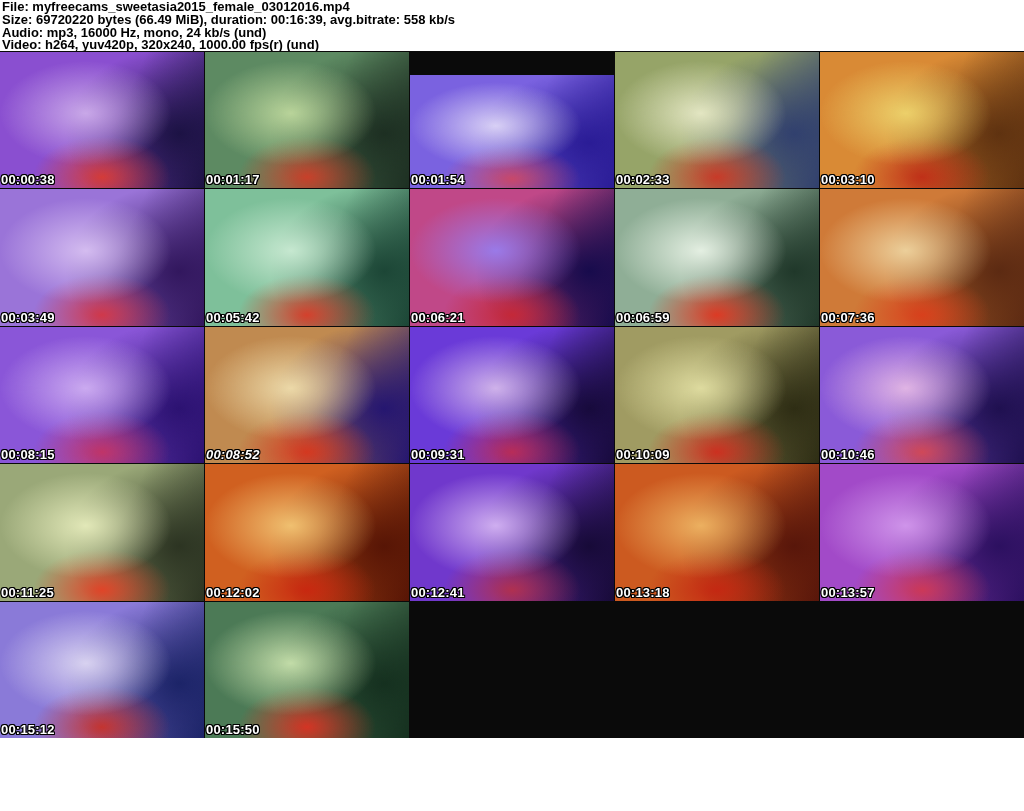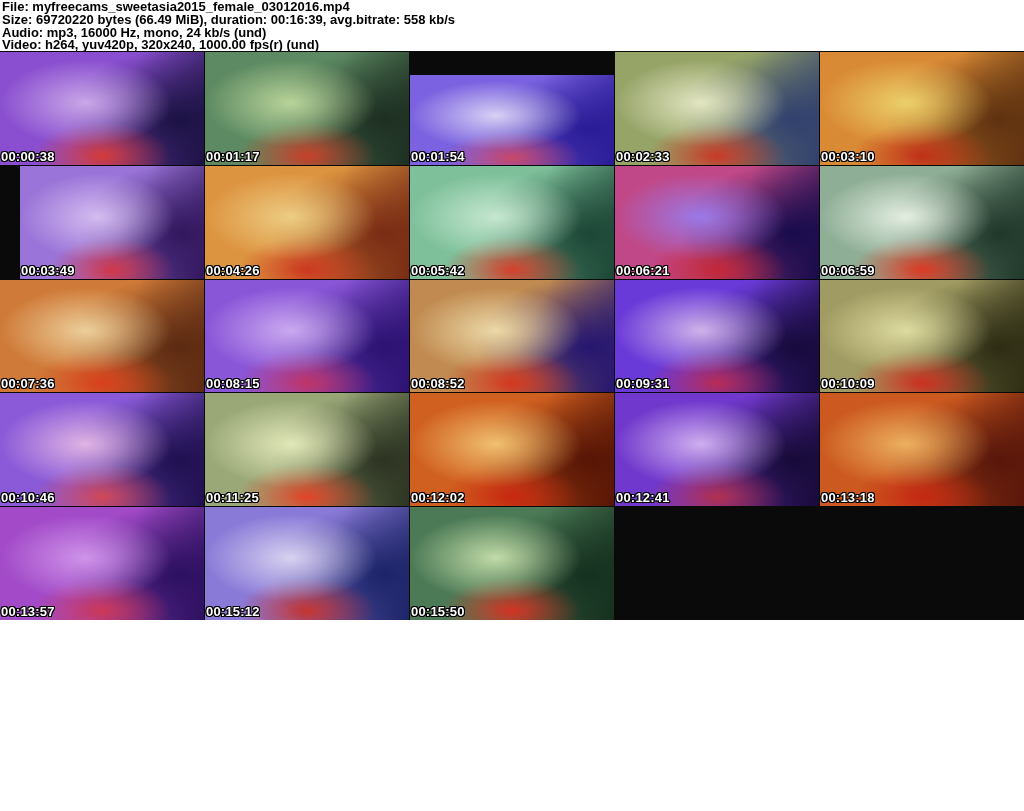--- a/index.html
+++ b/index.html
@@ -6,21 +6,21 @@
     margin: 0;
     padding: 0;
     width: 1024px;
     height: 811px;
     background: #ffffff;
     font-family: "Liberation Sans", sans-serif;
     overflow: hidden;
   }
   .sheet {
     width: 1024px;
-    height: 620px;
+    height: 738px;
     display: flex;
     flex-direction: column;
   }
   .header {
     background: #ffffff;
     color: #000000;
     font-weight: bold;
     font-size: 13px;
     line-height: 12.8px;
     padding: 1px 0 0 2px;
@@ -82,42 +82,39 @@
       </div>
     <div class="thumb" style="background: radial-gradient(60% 55% at 42% 45%, rgb(216, 208, 245) 0%, rgba(0, 0, 0, 0) 70%), radial-gradient(45% 40% at 50% 92%, rgb(200, 72, 106) 0%, rgba(0, 0, 0, 0) 75%), radial-gradient(70% 80% at 88% 60%, rgb(42, 28, 150) 0%, rgba(0, 0, 0, 0) 80%), linear-gradient(115deg, rgb(122, 98, 224) 0%, rgb(122, 98, 224) 55%, rgb(42, 28, 150) 100%); margin-top: 23px;">
         <span class="ts">00:01:54</span>
       </div>
     <div class="thumb" style="background: radial-gradient(60% 55% at 42% 45%, rgb(227, 230, 194) 0%, rgba(0, 0, 0, 0) 70%), radial-gradient(45% 40% at 50% 92%, rgb(200, 58, 40) 0%, rgba(0, 0, 0, 0) 75%), radial-gradient(70% 80% at 88% 60%, rgb(49, 64, 110) 0%, rgba(0, 0, 0, 0) 80%), linear-gradient(115deg, rgb(150, 164, 104) 0%, rgb(150, 164, 104) 55%, rgb(49, 64, 110) 100%);">
         <span class="ts">00:02:33</span>
       </div>
     <div class="thumb" style="background: radial-gradient(60% 55% at 42% 45%, rgb(236, 208, 106) 0%, rgba(0, 0, 0, 0) 70%), radial-gradient(45% 40% at 50% 92%, rgb(192, 48, 24) 0%, rgba(0, 0, 0, 0) 75%), radial-gradient(70% 80% at 88% 60%, rgb(95, 50, 16) 0%, rgba(0, 0, 0, 0) 80%), linear-gradient(115deg, rgb(217, 138, 53) 0%, rgb(217, 138, 53) 55%, rgb(95, 50, 16) 100%);">
         <span class="ts">00:03:10</span>
       </div>
-    <div class="thumb" style="background: radial-gradient(60% 55% at 42% 45%, rgb(212, 188, 240) 0%, rgba(0, 0, 0, 0) 70%), radial-gradient(45% 40% at 50% 92%, rgb(208, 56, 74) 0%, rgba(0, 0, 0, 0) 75%), radial-gradient(70% 80% at 88% 60%, rgb(50, 23, 94) 0%, rgba(0, 0, 0, 0) 80%), linear-gradient(115deg, rgb(154, 116, 216) 0%, rgb(154, 116, 216) 55%, rgb(50, 23, 94) 100%); margin-left: 20px;">
+    <div class="thumb" style="background: radial-gradient(60% 55% at 42% 45%, rgb(212, 188, 240) 0%, rgba(0, 0, 0, 0) 70%), radial-gradient(45% 40% at 50% 92%, rgb(208, 56, 74) 0%, rgba(0, 0, 0, 0) 75%), radial-gradient(70% 80% at 88% 60%, rgb(50, 23, 94) 0%, rgba(0, 0, 0, 0) 80%), linear-gradient(115deg, rgb(154, 116, 216) 0%, rgb(154, 116, 216) 55%, rgb(50, 23, 94) 100%);">
         <span class="ts">00:03:49</span>
-      </div>
-    <div class="thumb" style="background: radial-gradient(60% 55% at 42% 45%, rgb(237, 205, 132) 0%, rgba(0, 0, 0, 0) 70%), radial-gradient(45% 40% at 50% 92%, rgb(204, 56, 32) 0%, rgba(0, 0, 0, 0) 75%), radial-gradient(70% 80% at 88% 60%, rgb(122, 44, 20) 0%, rgba(0, 0, 0, 0) 80%), linear-gradient(115deg, rgb(221, 148, 64) 0%, rgb(221, 148, 64) 55%, rgb(122, 44, 20) 100%);">
-        <span class="ts">00:04:26</span>
       </div>
     <div class="thumb" style="background: radial-gradient(60% 55% at 42% 45%, rgb(198, 232, 208) 0%, rgba(0, 0, 0, 0) 70%), radial-gradient(45% 40% at 50% 92%, rgb(212, 64, 44) 0%, rgba(0, 0, 0, 0) 75%), radial-gradient(70% 80% at 88% 60%, rgb(28, 70, 54) 0%, rgba(0, 0, 0, 0) 80%), linear-gradient(115deg, rgb(126, 192, 154) 0%, rgb(126, 192, 154) 55%, rgb(28, 70, 54) 100%);">
         <span class="ts">00:05:42</span>
       </div>
     <div class="thumb" style="background: radial-gradient(60% 55% at 42% 45%, rgb(154, 122, 232) 0%, rgba(0, 0, 0, 0) 70%), radial-gradient(45% 40% at 50% 92%, rgb(196, 40, 56) 0%, rgba(0, 0, 0, 0) 75%), radial-gradient(70% 80% at 88% 60%, rgb(23, 11, 76) 0%, rgba(0, 0, 0, 0) 80%), linear-gradient(115deg, rgb(192, 72, 136) 0%, rgb(192, 72, 136) 55%, rgb(23, 11, 76) 100%);">
         <span class="ts">00:06:21</span>
       </div>
     <div class="thumb" style="background: radial-gradient(60% 55% at 42% 45%, rgb(228, 239, 226) 0%, rgba(0, 0, 0, 0) 70%), radial-gradient(45% 40% at 50% 92%, rgb(220, 58, 36) 0%, rgba(0, 0, 0, 0) 75%), radial-gradient(70% 80% at 88% 60%, rgb(32, 56, 42) 0%, rgba(0, 0, 0, 0) 80%), linear-gradient(115deg, rgb(143, 174, 150) 0%, rgb(143, 174, 150) 55%, rgb(32, 56, 42) 100%);">
         <span class="ts">00:06:59</span>
       </div>
     <div class="thumb" style="background: radial-gradient(60% 55% at 42% 45%, rgb(236, 207, 154) 0%, rgba(0, 0, 0, 0) 70%), radial-gradient(45% 40% at 50% 92%, rgb(216, 64, 28) 0%, rgba(0, 0, 0, 0) 75%), radial-gradient(70% 80% at 88% 60%, rgb(92, 42, 18) 0%, rgba(0, 0, 0, 0) 80%), linear-gradient(115deg, rgb(207, 122, 56) 0%, rgb(207, 122, 56) 55%, rgb(92, 42, 18) 100%);">
         <span class="ts">00:07:36</span>
       </div>
     <div class="thumb" style="background: radial-gradient(60% 55% at 42% 45%, rgb(203, 170, 240) 0%, rgba(0, 0, 0, 0) 70%), radial-gradient(45% 40% at 50% 92%, rgb(192, 52, 104) 0%, rgba(0, 0, 0, 0) 75%), radial-gradient(70% 80% at 88% 60%, rgb(44, 18, 114) 0%, rgba(0, 0, 0, 0) 80%), linear-gradient(115deg, rgb(138, 86, 216) 0%, rgb(138, 86, 216) 55%, rgb(44, 18, 114) 100%);">
         <span class="ts">00:08:15</span>
       </div>
-    <div class="thumb" style="background: radial-gradient(60% 55% at 42% 45%, rgb(236, 217, 168) 0%, rgba(0, 0, 0, 0) 70%), radial-gradient(45% 40% at 50% 92%, rgb(212, 56, 32) 0%, rgba(0, 0, 0, 0) 75%), radial-gradient(70% 80% at 88% 60%, rgb(37, 22, 112) 0%, rgba(0, 0, 0, 0) 80%), linear-gradient(115deg, rgb(192, 138, 80) 0%, rgb(192, 138, 80) 55%, rgb(37, 22, 112) 100%);">
+    <div class="thumb" style="background: radial-gradient(60% 55% at 42% 45%, rgb(236, 217, 168) 0%, rgba(0, 0, 0, 0) 70%), radial-gradient(45% 40% at 50% 92%, rgb(212, 56, 32) 0%, rgba(0, 0, 0, 0) 75%), radial-gradient(70% 80% at 88% 60%, rgb(37, 22, 112) 0%, rgba(0, 0, 0, 0) 80%), linear-gradient(115deg, rgb(192, 138, 80) 0%, rgb(192, 138, 80) 55%, rgb(37, 22, 112) 100%); font-style: italic;">
         <span class="ts">00:08:52</span>
       </div>
     <div class="thumb" style="background: radial-gradient(60% 55% at 42% 45%, rgb(207, 178, 234) 0%, rgba(0, 0, 0, 0) 70%), radial-gradient(45% 40% at 50% 92%, rgb(184, 44, 88) 0%, rgba(0, 0, 0, 0) 75%), radial-gradient(70% 80% at 88% 60%, rgb(23, 10, 60) 0%, rgba(0, 0, 0, 0) 80%), linear-gradient(115deg, rgb(106, 58, 216) 0%, rgb(106, 58, 216) 55%, rgb(23, 10, 60) 100%);">
         <span class="ts">00:09:31</span>
       </div>
     <div class="thumb" style="background: radial-gradient(60% 55% at 42% 45%, rgb(222, 219, 159) 0%, rgba(0, 0, 0, 0) 70%), radial-gradient(45% 40% at 50% 92%, rgb(204, 48, 32) 0%, rgba(0, 0, 0, 0) 75%), radial-gradient(70% 80% at 88% 60%, rgb(46, 45, 20) 0%, rgba(0, 0, 0, 0) 80%), linear-gradient(115deg, rgb(160, 155, 98) 0%, rgb(160, 155, 98) 55%, rgb(46, 45, 20) 100%);">
         <span class="ts">00:10:09</span>
       </div>
     <div class="thumb" style="background: radial-gradient(60% 55% at 42% 45%, rgb(224, 180, 228) 0%, rgba(0, 0, 0, 0) 70%), radial-gradient(45% 40% at 50% 92%, rgb(208, 72, 88) 0%, rgba(0, 0, 0, 0) 75%), radial-gradient(70% 80% at 88% 60%, rgb(31, 16, 80) 0%, rgba(0, 0, 0, 0) 80%), linear-gradient(115deg, rgb(138, 90, 216) 0%, rgb(138, 90, 216) 55%, rgb(31, 16, 80) 100%);">
         <span class="ts">00:10:46</span>

